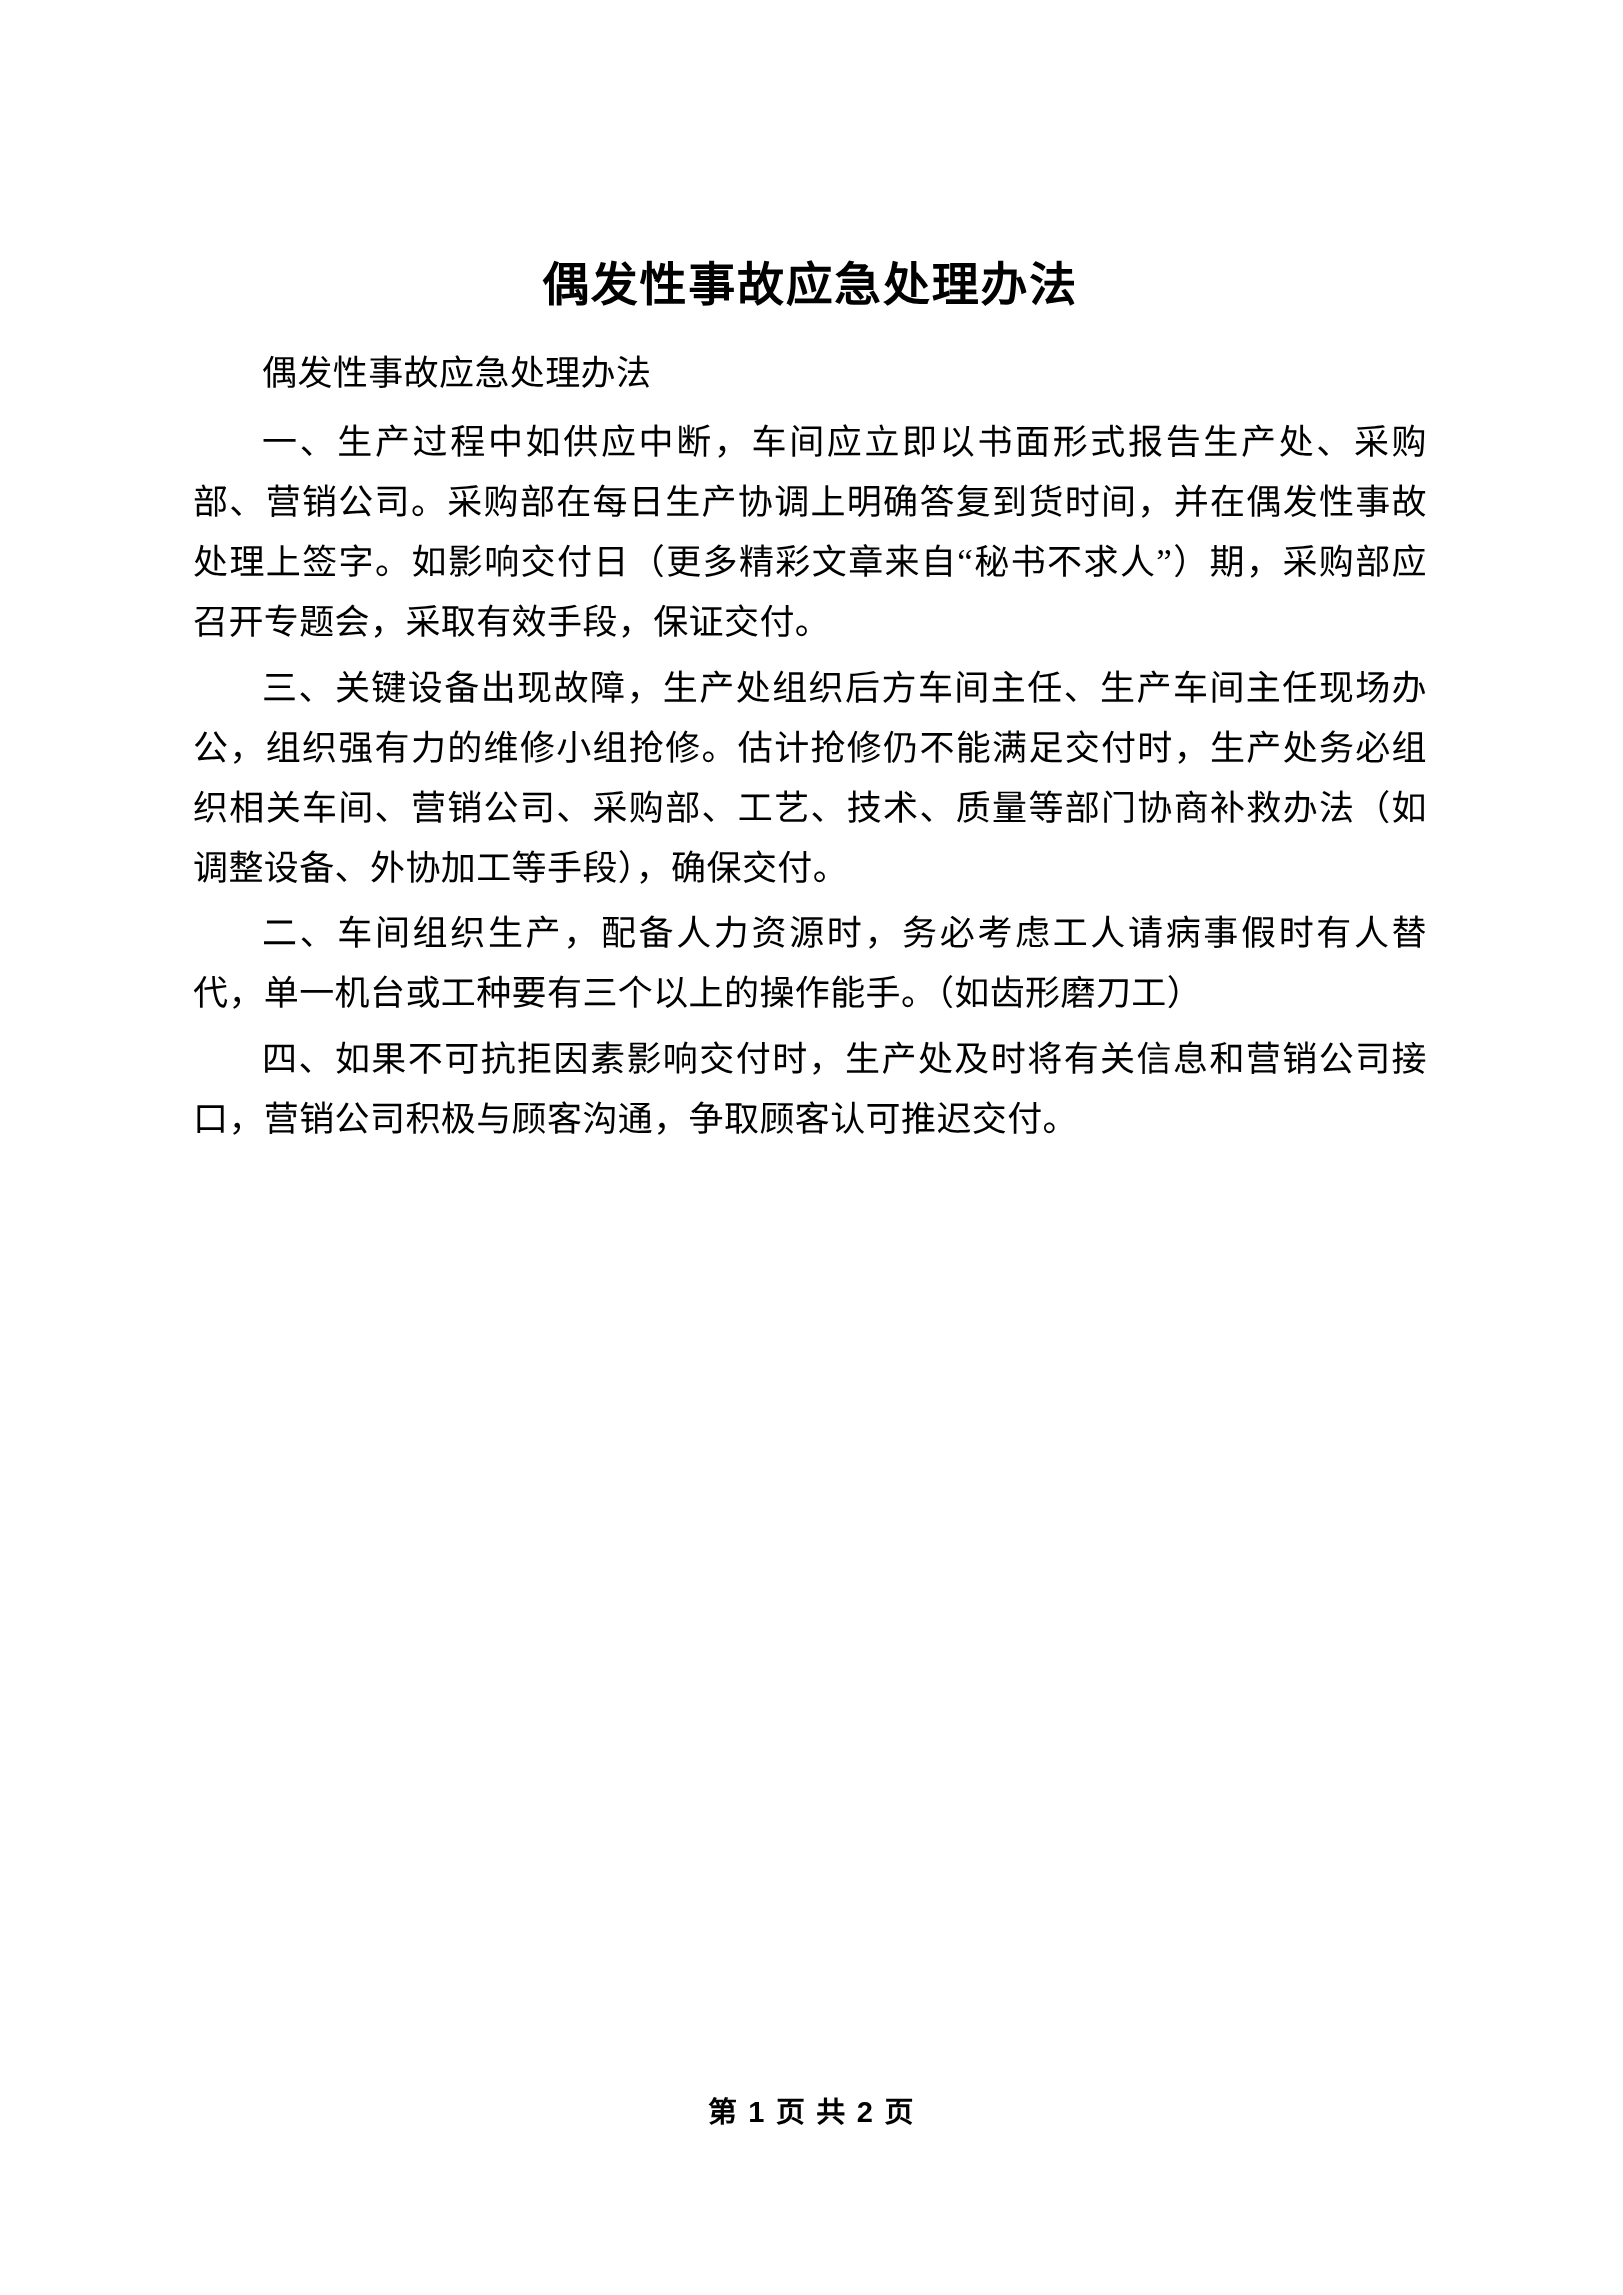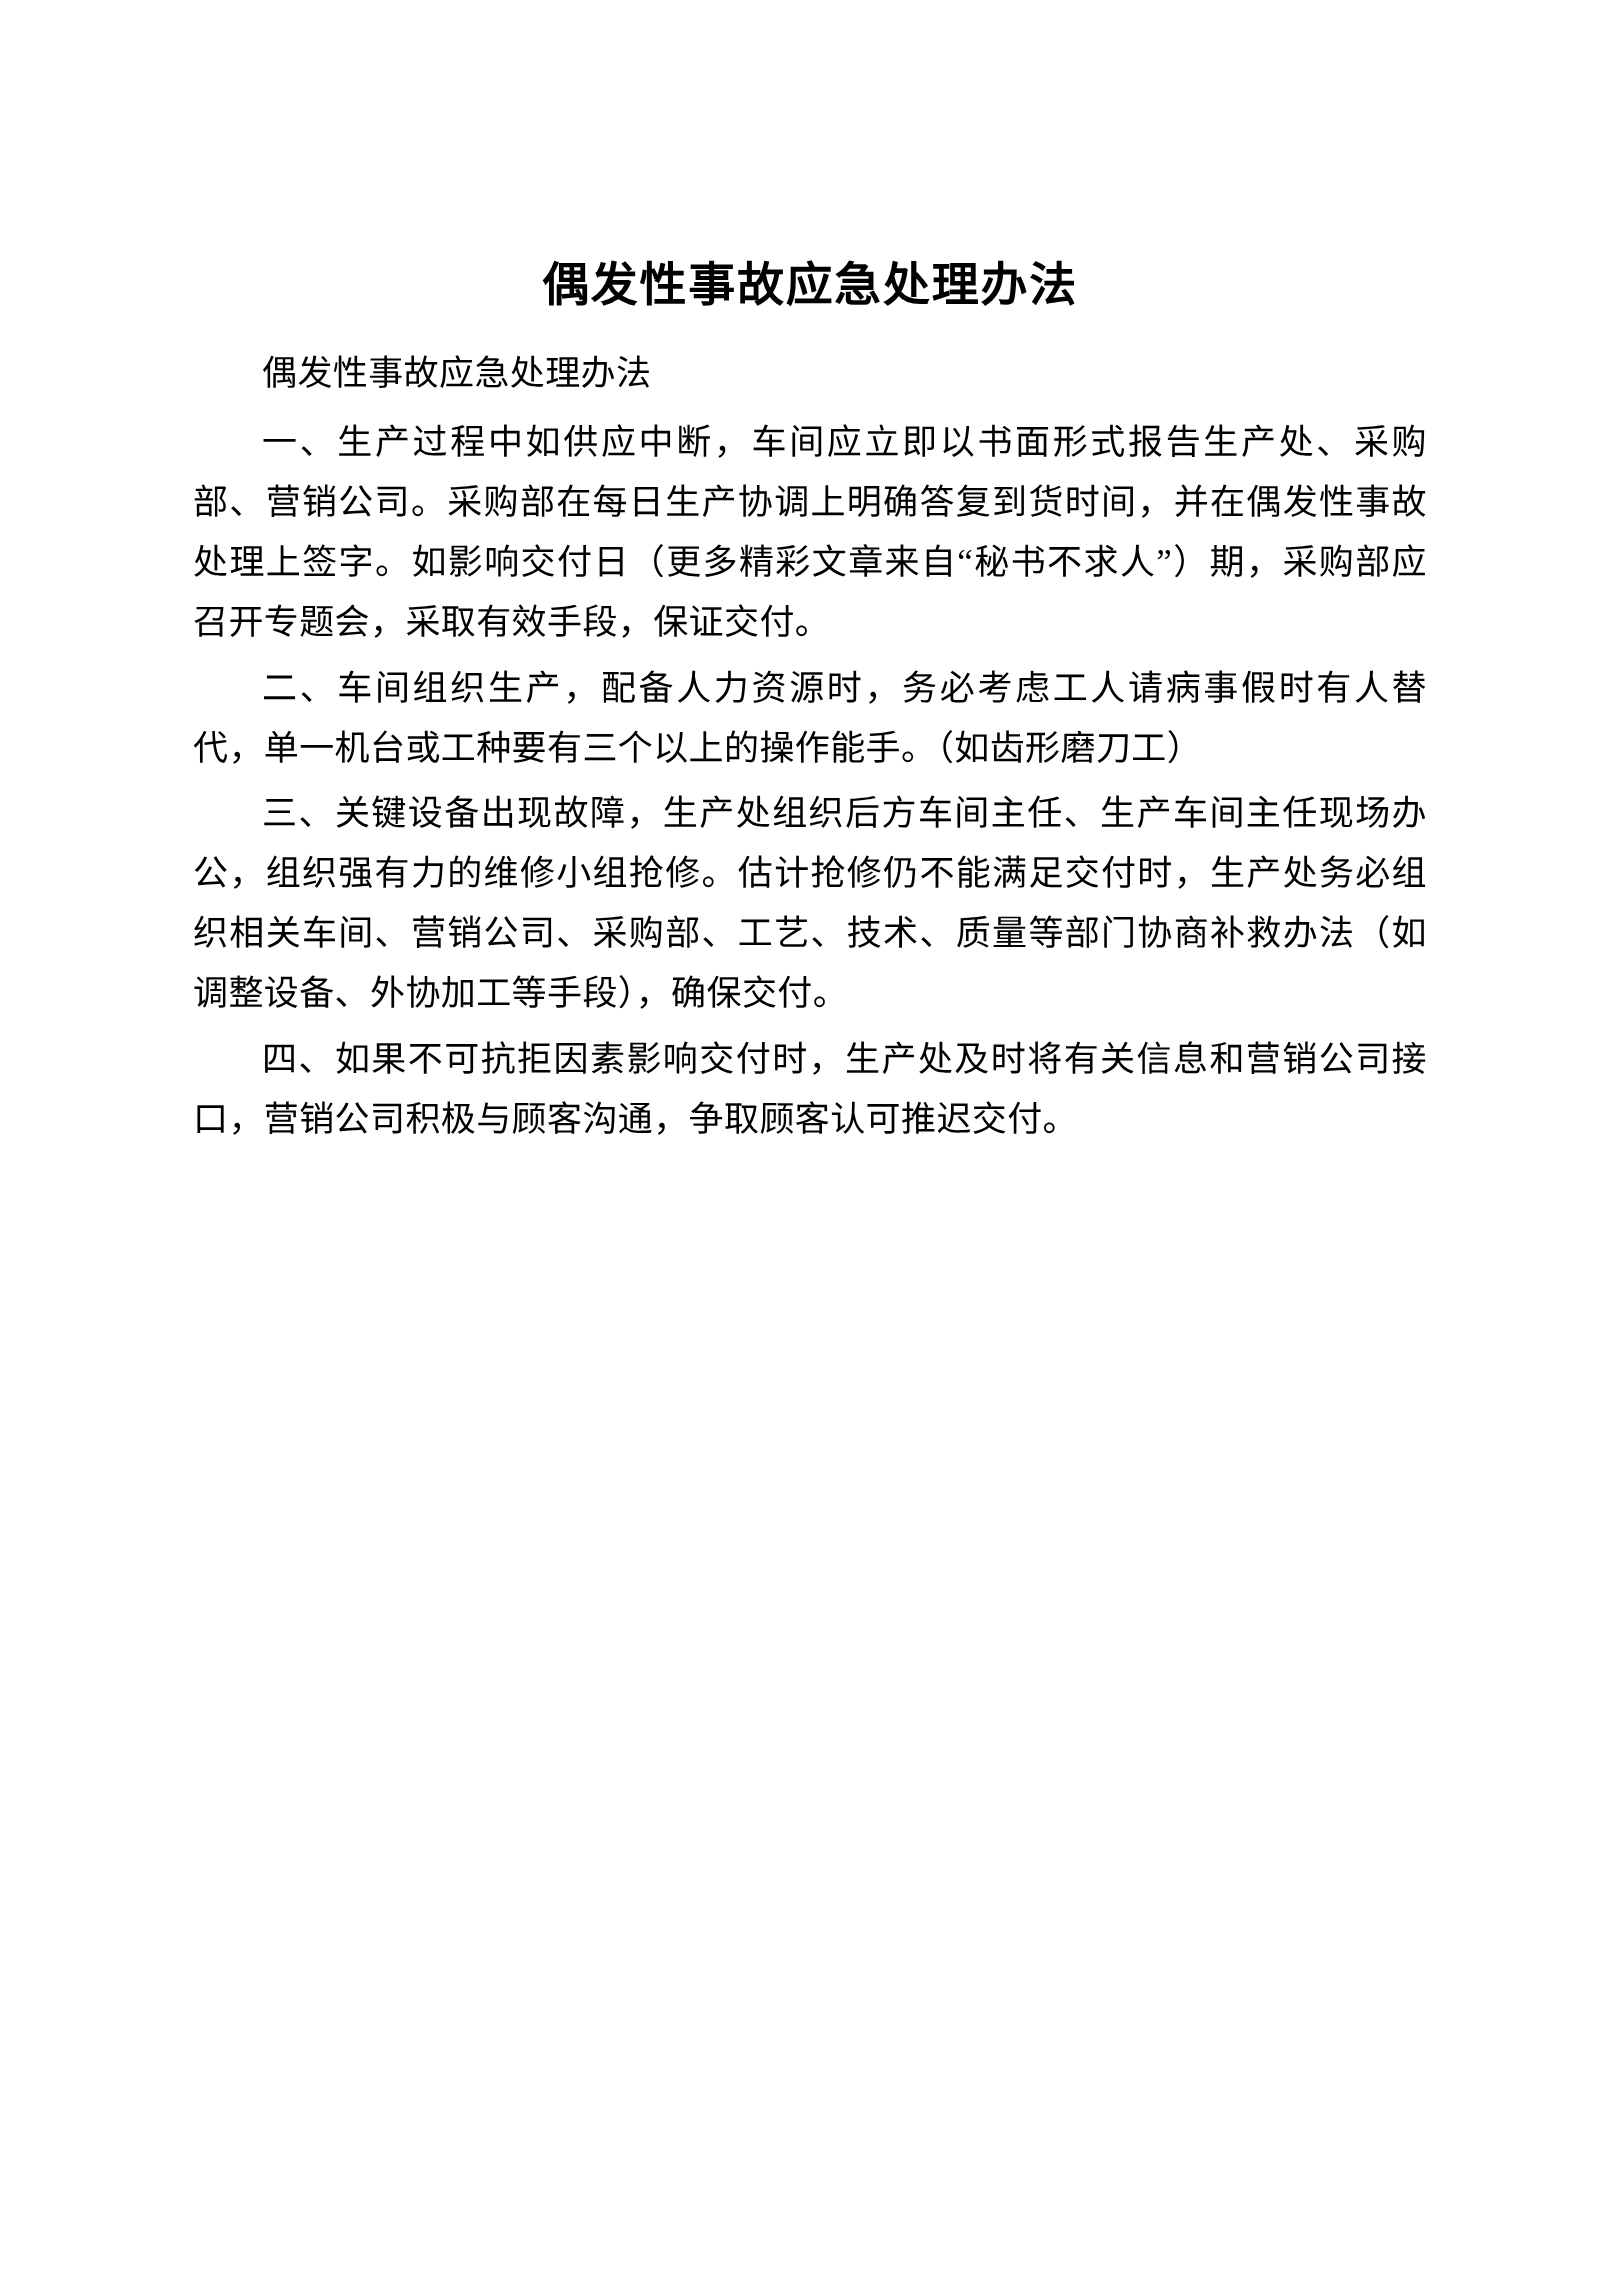--- a/index.html
+++ b/index.html
@@ -63,18 +63,19 @@
   }
 </style>
 </head>
 <body>
 
 <div class="page">
   <div class="content">
     <h1 class="doc-title">偶发性事故应急处理办法</h1>
     <p class="para sub">偶发性事故应急处理办法</p>
     <p class="para">一、生产过程中如供应中断，车间应立即以书面形式报告生产处、采购部、营销公司。采购部在每日生产协调上明确答复到货时间，并在偶发性事故处理上签字。如影响交付日（更多精彩文章来自“秘书不求人”）期，采购部应召开专题会，采取有效手段，保证交付。</p>
+    <p class="para">三、关键设备出现故障，生产处组织后方车间主任、生产车间主任现场办公，组织强有力的维修小组抢修。估计抢修仍不能满足交付时，生产处务必组织相关车间、营销公司、采购部、工艺、技术、质量等部门协商补救办法（如调整设备、外协加工等手段），确保交付。</p>
     <p class="para">二、车间组织生产，配备人力资源时，务必考虑工人请病事假时有人替代，单一机台或工种要有三个以上的操作能手。（如齿形磨刀工）</p>
-    <p class="para">三、关键设备出现故障，生产处组织后方车间主任、生产车间主任现场办公，组织强有力的维修小组抢修。估计抢修仍不能满足交付时，生产处务必组织相关车间、营销公司、采购部、工艺、技术、质量等部门协商补救办法（如调整设备、外协加工等手段），确保交付。</p>
     <p class="para">四、如果不可抗拒因素影响交付时，生产处及时将有关信息和营销公司接口，营销公司积极与顾客沟通，争取顾客认可推迟交付。</p>
   </div>
+  <div class="footer">第 1 页 共 2 页</div>
 </div>
 
 
 </body></html>

